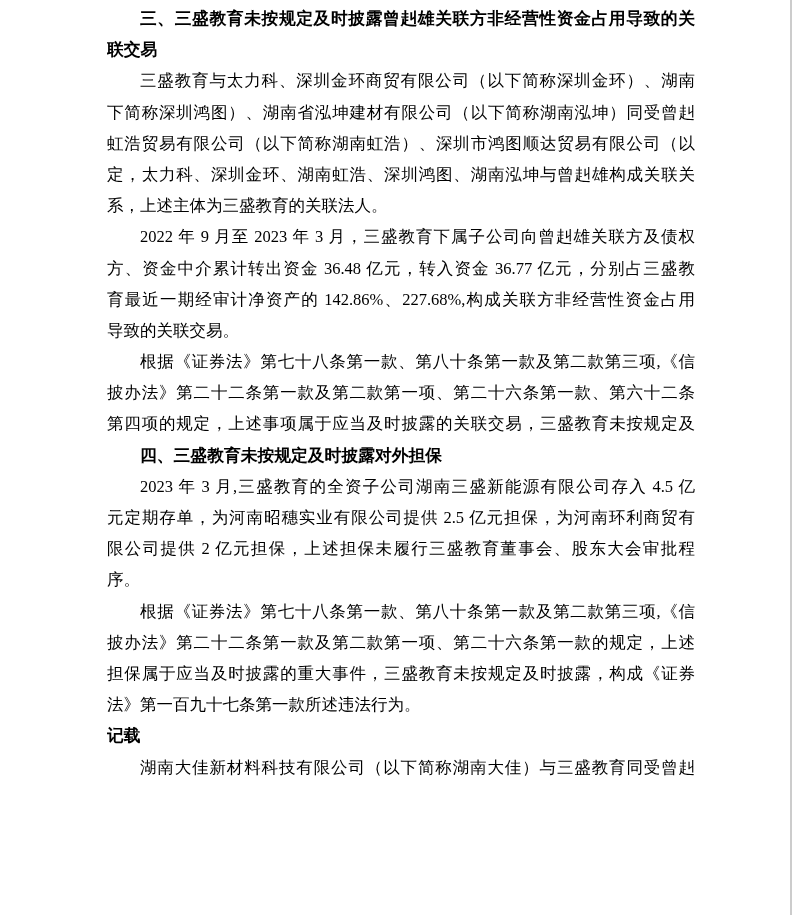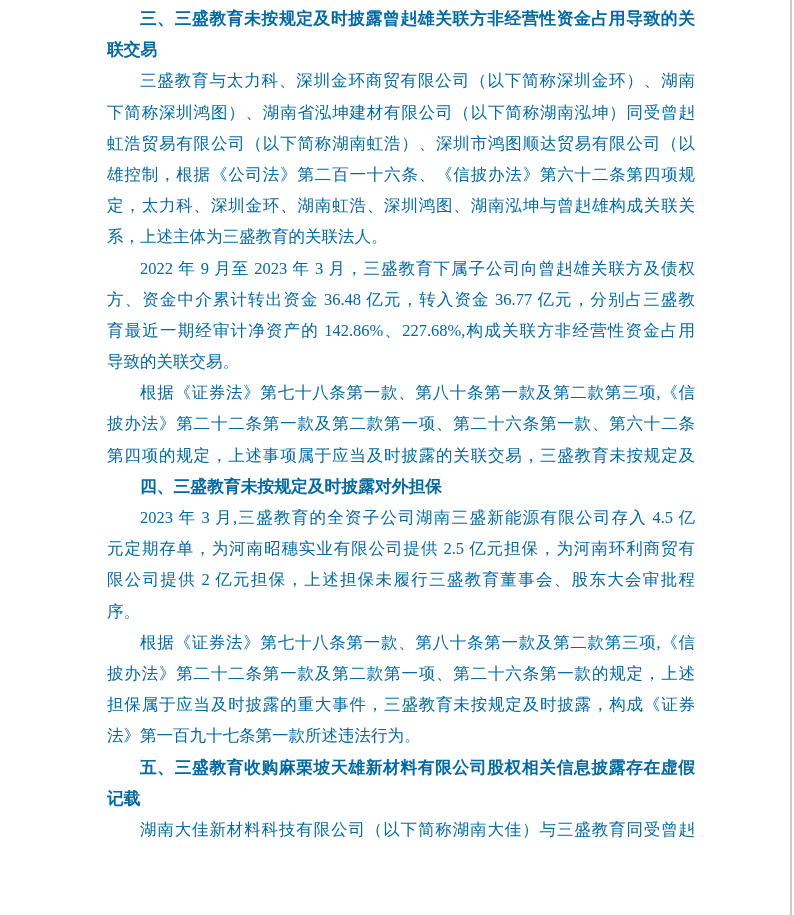--- a/index.html
+++ b/index.html
@@ -21,21 +21,21 @@
   .text-block {
     position: absolute;
     left: 107px;
     top: 3px;
     width: 588px;
   }
   .line {
     height: 31.2px;
     line-height: 31.2px;
     font-size: 16.5px;
-    color: #0369a1;
+    color: #000000;
     font-family: "Liberation Serif", "DejaVu Serif", serif;
     text-align: justify;
     text-align-last: left;
     overflow: hidden;
     word-break: break-all;
   }
   .line.justify {
     text-align-last: justify;
   }
   .line.heading {
@@ -57,37 +57,35 @@
 </head>
 <body>
 
 <div class="page" style="background: rgb(255, 255, 255); color: rgb(0, 0, 0);">
   <div class="text-block">
       <div class="line heading indent justify">三、三盛教育未按规定及时披露曾赳雄关联方非经营性资金占用导致的关</div>
       <div class="line heading">联交易</div>
       <div class="line body indent justify">三盛教育与太力科、深圳金环商贸有限公司（以下简称深圳金环）、湖南</div>
       <div class="line body justify">下简称深圳鸿图）、湖南省泓坤建材有限公司（以下简称湖南泓坤）同受曾赳</div>
       <div class="line body justify">虹浩贸易有限公司（以下简称湖南虹浩）、深圳市鸿图顺达贸易有限公司（以</div>
-      <div class="line body justify">雄控制，根据《公司法》第二百一十六条、《信披办法》第六十二条第四项规</div>
       <div class="line body justify">定，太力科、深圳金环、湖南虹浩、深圳鸿图、湖南泓坤与曾赳雄构成关联关</div>
       <div class="line body">系，上述主体为三盛教育的关联法人。</div>
       <div class="line body indent justify">2022 年 9 月至 2023 年 3 月，三盛教育下属子公司向曾赳雄关联方及债权</div>
       <div class="line body justify">方、资金中介累计转出资金 36.48 亿元，转入资金 36.77 亿元，分别占三盛教</div>
       <div class="line body justify">育最近一期经审计净资产的 142.86%、227.68%,构成关联方非经营性资金占用</div>
       <div class="line body">导致的关联交易。</div>
       <div class="line body indent justify">根据《证券法》第七十八条第一款、第八十条第一款及第二款第三项,《信</div>
       <div class="line body justify">披办法》第二十二条第一款及第二款第一项、第二十六条第一款、第六十二条</div>
       <div class="line body justify">第四项的规定，上述事项属于应当及时披露的关联交易，三盛教育未按规定及</div>
       <div class="line heading indent">四、三盛教育未按规定及时披露对外担保</div>
       <div class="line body indent justify">2023 年 3 月,三盛教育的全资子公司湖南三盛新能源有限公司存入 4.5 亿</div>
       <div class="line body justify">元定期存单，为河南昭穗实业有限公司提供 2.5 亿元担保，为河南环利商贸有</div>
       <div class="line body justify">限公司提供 2 亿元担保，上述担保未履行三盛教育董事会、股东大会审批程</div>
       <div class="line body">序。</div>
       <div class="line body indent justify">根据《证券法》第七十八条第一款、第八十条第一款及第二款第三项,《信</div>
       <div class="line body justify">披办法》第二十二条第一款及第二款第一项、第二十六条第一款的规定，上述</div>
       <div class="line body justify">担保属于应当及时披露的重大事件，三盛教育未按规定及时披露，构成《证券</div>
       <div class="line body">法》第一百九十七条第一款所述违法行为。</div>
-      <div class="line heading indent justify">五、三盛教育收购麻栗坡天雄新材料有限公司股权相关信息披露存在虚假</div>
       <div class="line heading">记载</div>
       <div class="line body indent justify">湖南大佳新材料科技有限公司（以下简称湖南大佳）与三盛教育同受曾赳</div>
     </div>
   <div class="edge-line" style="background: rgb(204, 204, 204);"></div>
 </div>
 
 </body></html>

